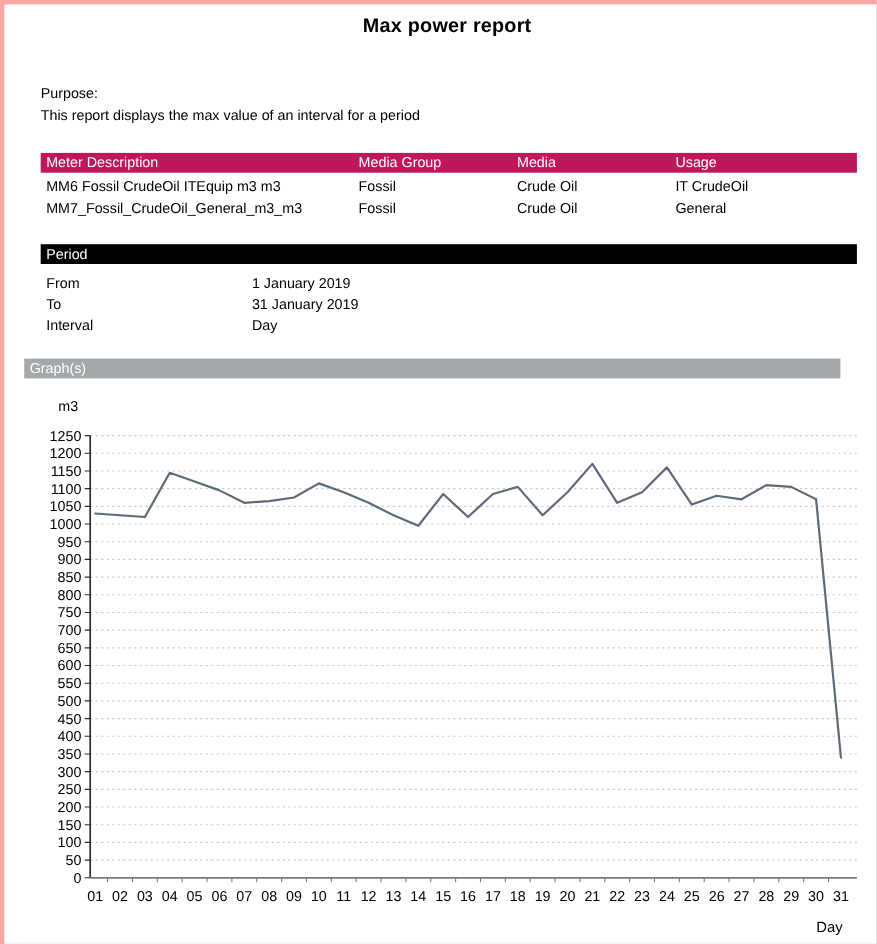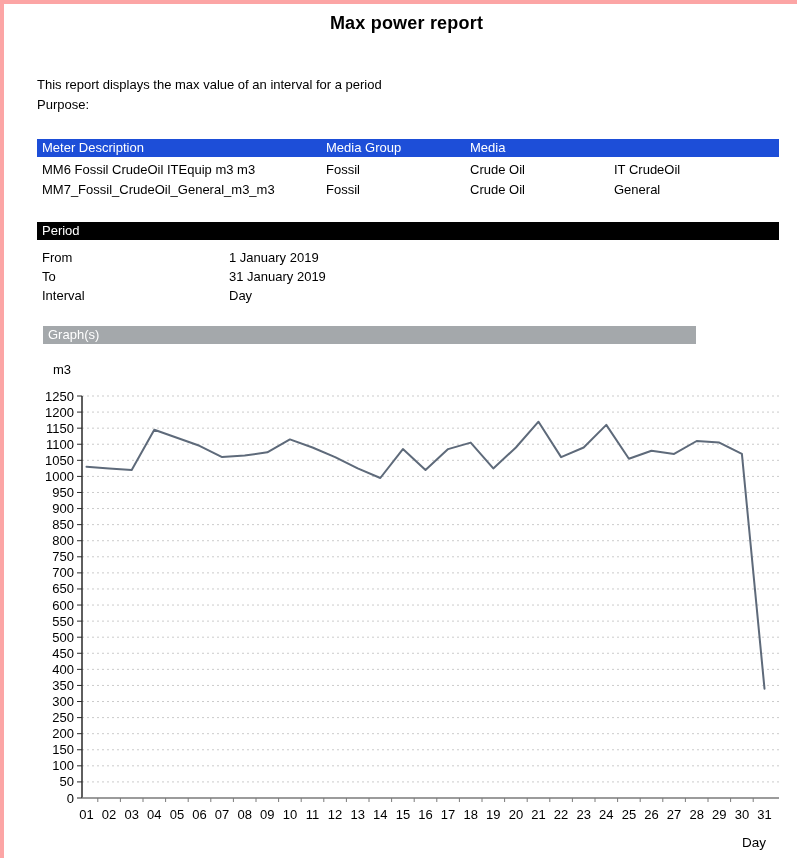--- a/index.html
+++ b/index.html
@@ -24,42 +24,43 @@
   }
   .meter-table { position:absolute; left:33px; top:135px; width:742px; font-size:13px; }
   .tgrid { display:grid; grid-template-columns:289px 144px 144px auto; }
   .tgrid > :first-child { padding-left:5px; }
   .trow { height:19.5px; line-height:19.5px; }
   .trows { padding-top:3px; }
   .period-bar { position:absolute; left:33px; top:218px; width:742px; }
   .period-fields { position:absolute; left:38px; top:244px; font-size:13px; }
   .pfield { height:19px; line-height:19px; }
   .pfield .plabel { display:inline-block; width:187px; }
-  .graphs-bar { position:absolute; left:39px; top:322px; width:653px; }
+  .graphs-bar { position:absolute; left:18px; top:322px; width:742px; }
   .y-axis-title { position:absolute; left:33px; top:358px; font-size:13px;margin-left:16px; }
   #chart-svg { position:absolute; left:30px; top:383px; }
   text { font-family:"Liberation Sans", sans-serif; }
 </style>
 </head>
 <body>
 
 <div class="page">
 
   <div class="report-title">Max power report</div>
 
   <div class="purpose">
+    <div>Purpose:</div>
     <div>This report displays the max value of an interval for a period</div>
-    <div>Purpose:</div>
   </div>
 
   <div class="meter-table">
-    <div class="section-bar tgrid" style="background: #1d4ed8; color: rgb(255, 255, 255);">
+    <div class="section-bar tgrid" style="background: #be185d; color: rgb(255, 255, 255);">
       <div>Meter Description</div>
       <div>Media Group</div>
       <div>Media</div>
+      <div>Usage</div>
     </div>
     <div class="trows">
       <div class="trow tgrid">
         <div>MM6 Fossil CrudeOil ITEquip m3 m3</div>
         <div>Fossil</div>
         <div>Crude Oil</div>
         <div>IT CrudeOil</div>
       </div>
       <div class="trow tgrid">
         <div>MM7_Fossil_CrudeOil_General_m3_m3</div>

